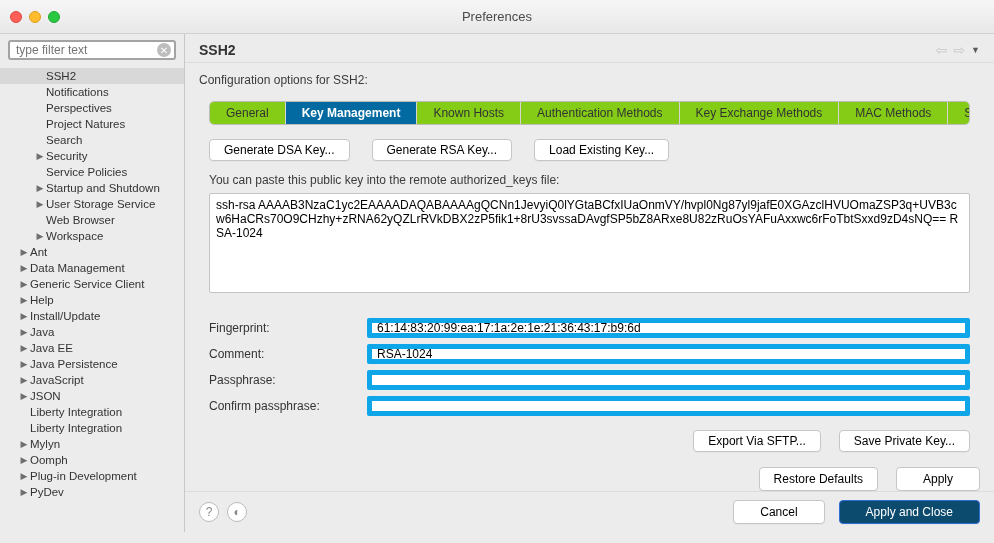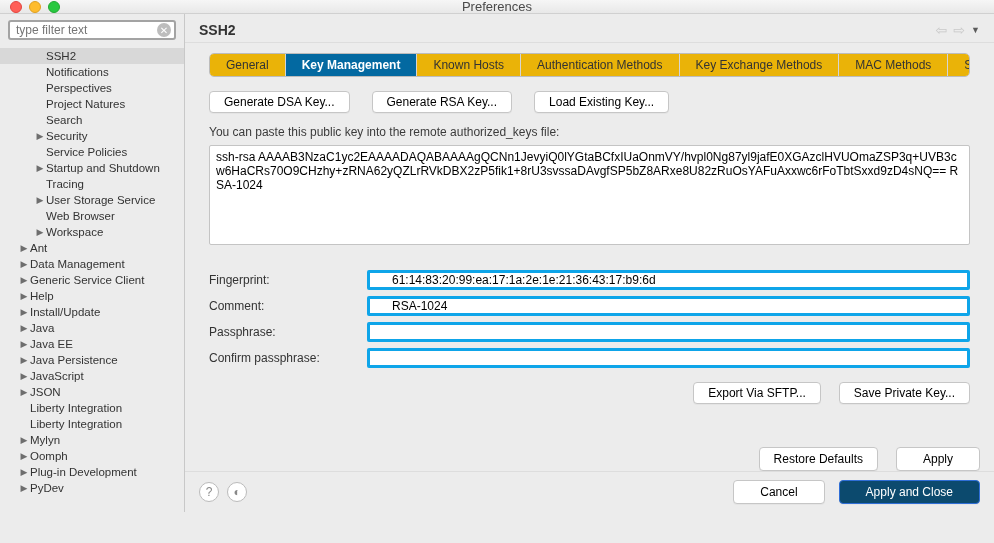--- a/index.html
+++ b/index.html
@@ -6,21 +6,21 @@
   body {
     font-family: -apple-system, "Helvetica Neue", Arial, sans-serif;
     font-size: 12px;
     background: #ececec;
     width: 994px;
     height: 543px;
     overflow: hidden;
     color: #333;
   }
   .titlebar {
-    height: 14px;
+    height: 34px;
     background: linear-gradient(#f6f6f6,#e8e8e8);
     border-bottom: 1px solid #d0d0d0;
     display: flex; align-items: center;
     position: relative;
   }
   .traffic { display: flex; gap: 7px; padding-left: 10px; }
   .tl { width: 12px; height: 12px; border-radius: 50%; }
   .tl.red { background:#ff5f57; border:0.5px solid #e24640;}
   .tl.yellow { background:#febc2e; border:0.5px solid #dea023;}
   .tl.green { background:#28c840; border:0.5px solid #22a833;}
@@ -91,21 +91,21 @@
     overflow:hidden;
     margin-bottom:14px;
     background:#fbfbfb;
   }
   .tab{
     flex:0 0 auto;
     padding: 4px 16px;
     font-size:12px;
     border-right:1px solid #d5d5d5;
     cursor:pointer;
-    background:#eab308;
+    background:#84cc16;
     color:#333;
   }
   .tab:last-child{border-right:none;}
   .tab.active{
     background:#0369a1;
     color:#fff;
     font-weight:bold;
   }
   .btn-row{ display:flex; gap:22px; margin-bottom:12px;}
   .btn {
@@ -135,23 +135,23 @@
     margin-top:22px;
     display:grid;
     grid-template-columns: 150px 1fr;
     row-gap:6px;
     column-gap:8px;
     align-items:center;
   }
   .form-grid label{ font-size:12px; color:#333;}
   .form-grid input{
     height:20px;
-    border:3px solid #0ea5e9;
+    border:5px solid #0ea5e9;
     background:#fff;
-    padding:1px 22px;
+    padding:1px 5px;
     font-size:12px;
     border-radius:2px;
   }
   .export-row{ display:flex; justify-content:flex-end; gap:18px; margin-top:14px;align-items:flex-end;}
   .restore-row{ display:flex; justify-content:flex-end; gap:18px; padding: 12px 14px 0 0;}
   .footer{
     display:flex; justify-content:space-between; align-items:center;
     padding: 8px 14px;
     border-top:1px solid #ddd;
   }
@@ -218,24 +218,20 @@
         </div>
         <div class="tree-item level2">
           <span class="spacer"></span>
           <span>Service Policies</span>
         </div>
         <div class="tree-item level2">
           <span class="arrow">▶</span>
           <span>Startup and Shutdown</span>
         </div>
         <div class="tree-item level2">
-          <span class="spacer"></span>
-          <span>Tracing</span>
-        </div>
-        <div class="tree-item level2">
           <span class="arrow">▶</span>
           <span>User Storage Service</span>
         </div>
         <div class="tree-item level2">
           <span class="spacer"></span>
           <span>Web Browser</span>
         </div>
         <div class="tree-item level2">
           <span class="arrow">▶</span>
           <span>Workspace</span>
@@ -311,20 +307,21 @@
     <div class="main-header">
       <h1>SSH2</h1>
       <div class="nav-arrows">
         <span class="nav-arrow">⇦</span>
         <span class="nav-arrow">⇨</span>
         <span class="menu-tri">▼</span>
       </div>
     </div>
 
     <div class="main-content">
+      <div class="desc">Configuration options for SSH2:</div>
 
       <div class="inner-panel">
         <div class="tabs" id="tabs">
             <div class="tab">General</div>
             <div class="tab active">Key Management</div>
             <div class="tab">Known Hosts</div>
             <div class="tab">Authentication Methods</div>
             <div class="tab">Key Exchange Methods</div>
             <div class="tab">MAC Methods</div>
             <div class="tab">SSH Agent</div>

